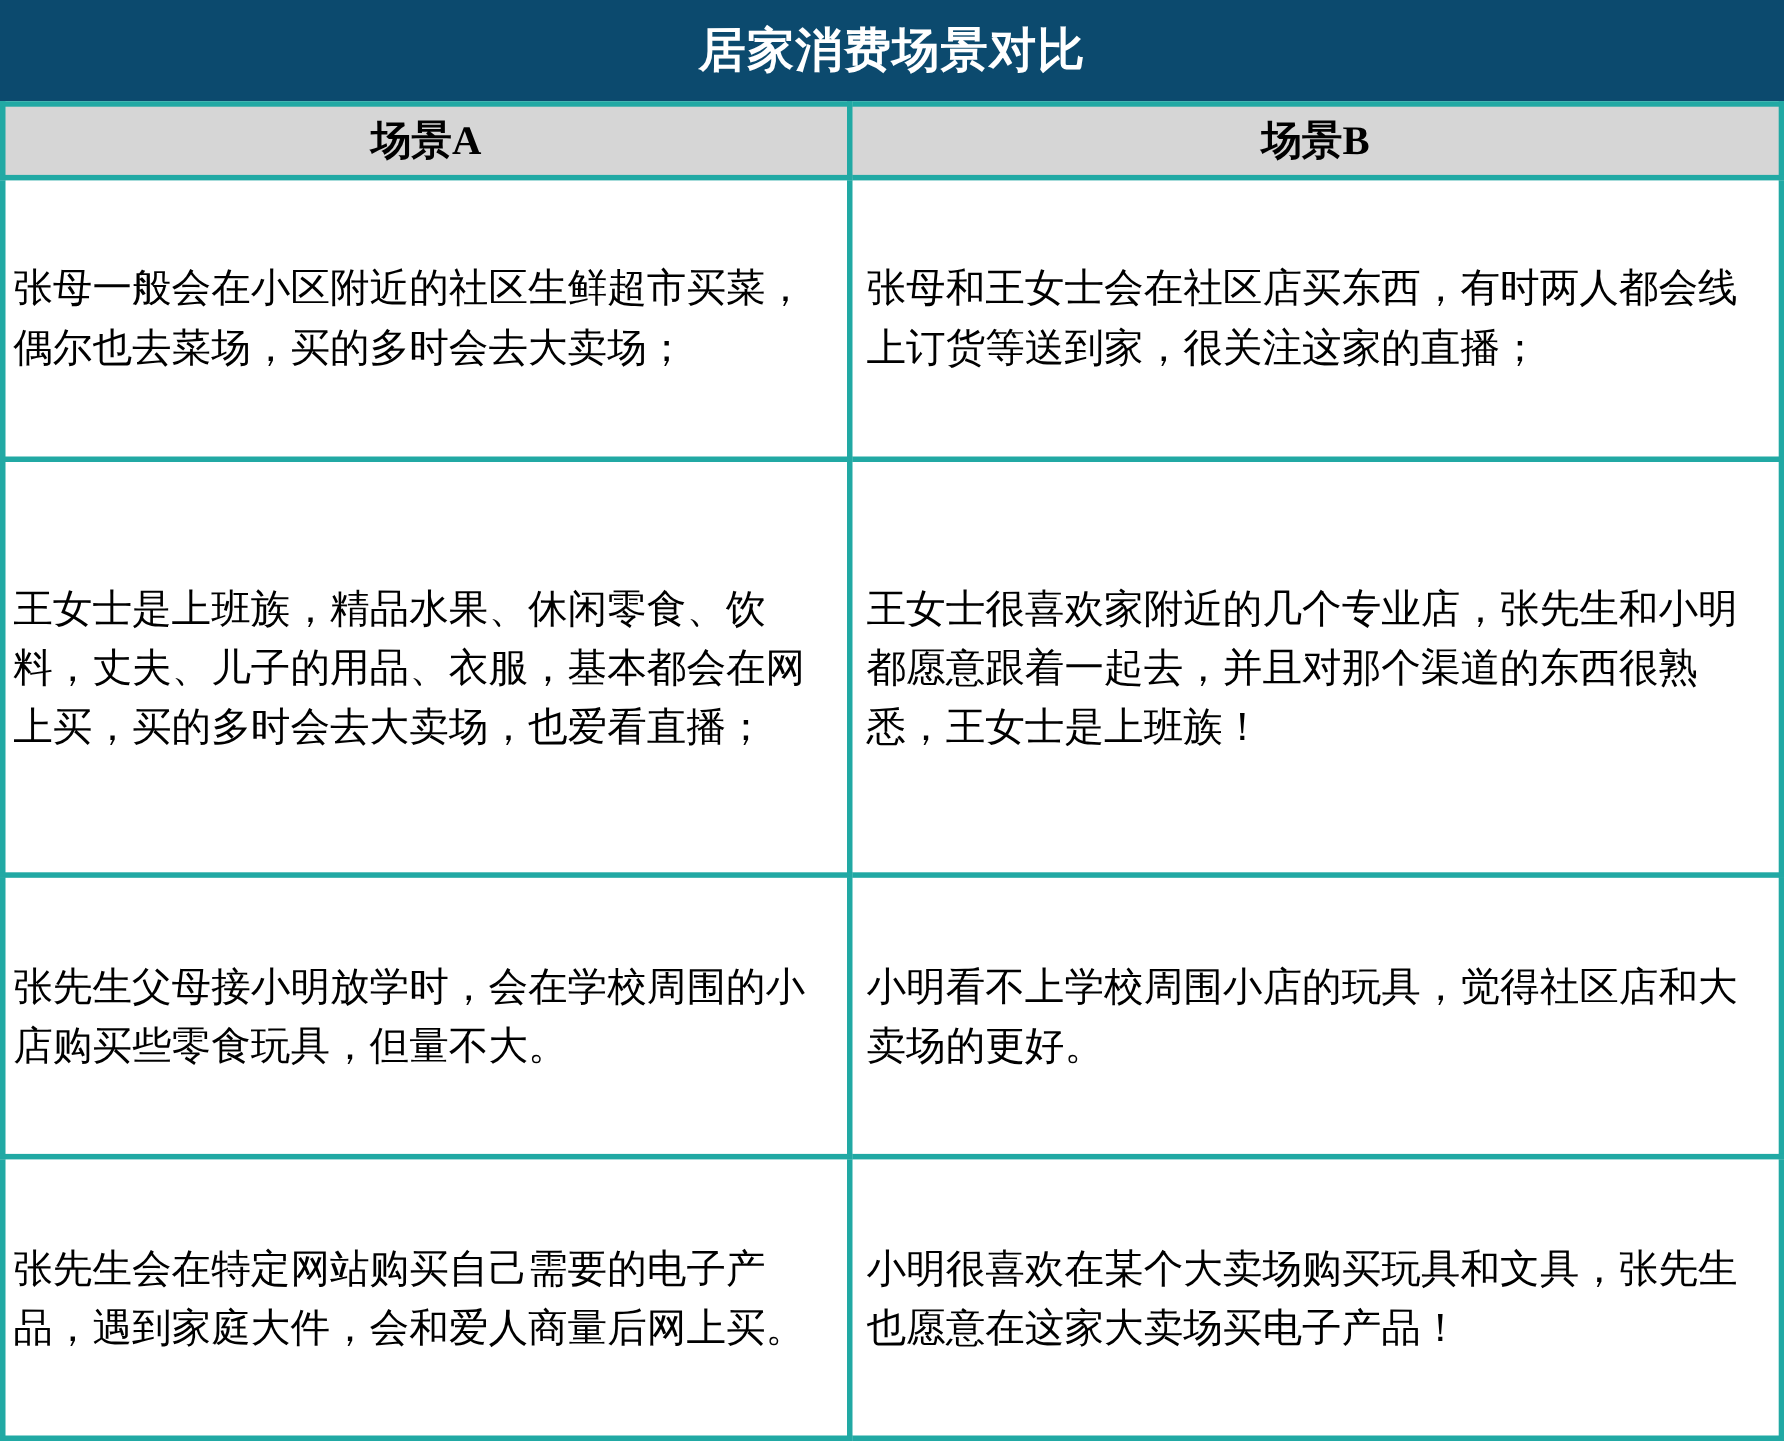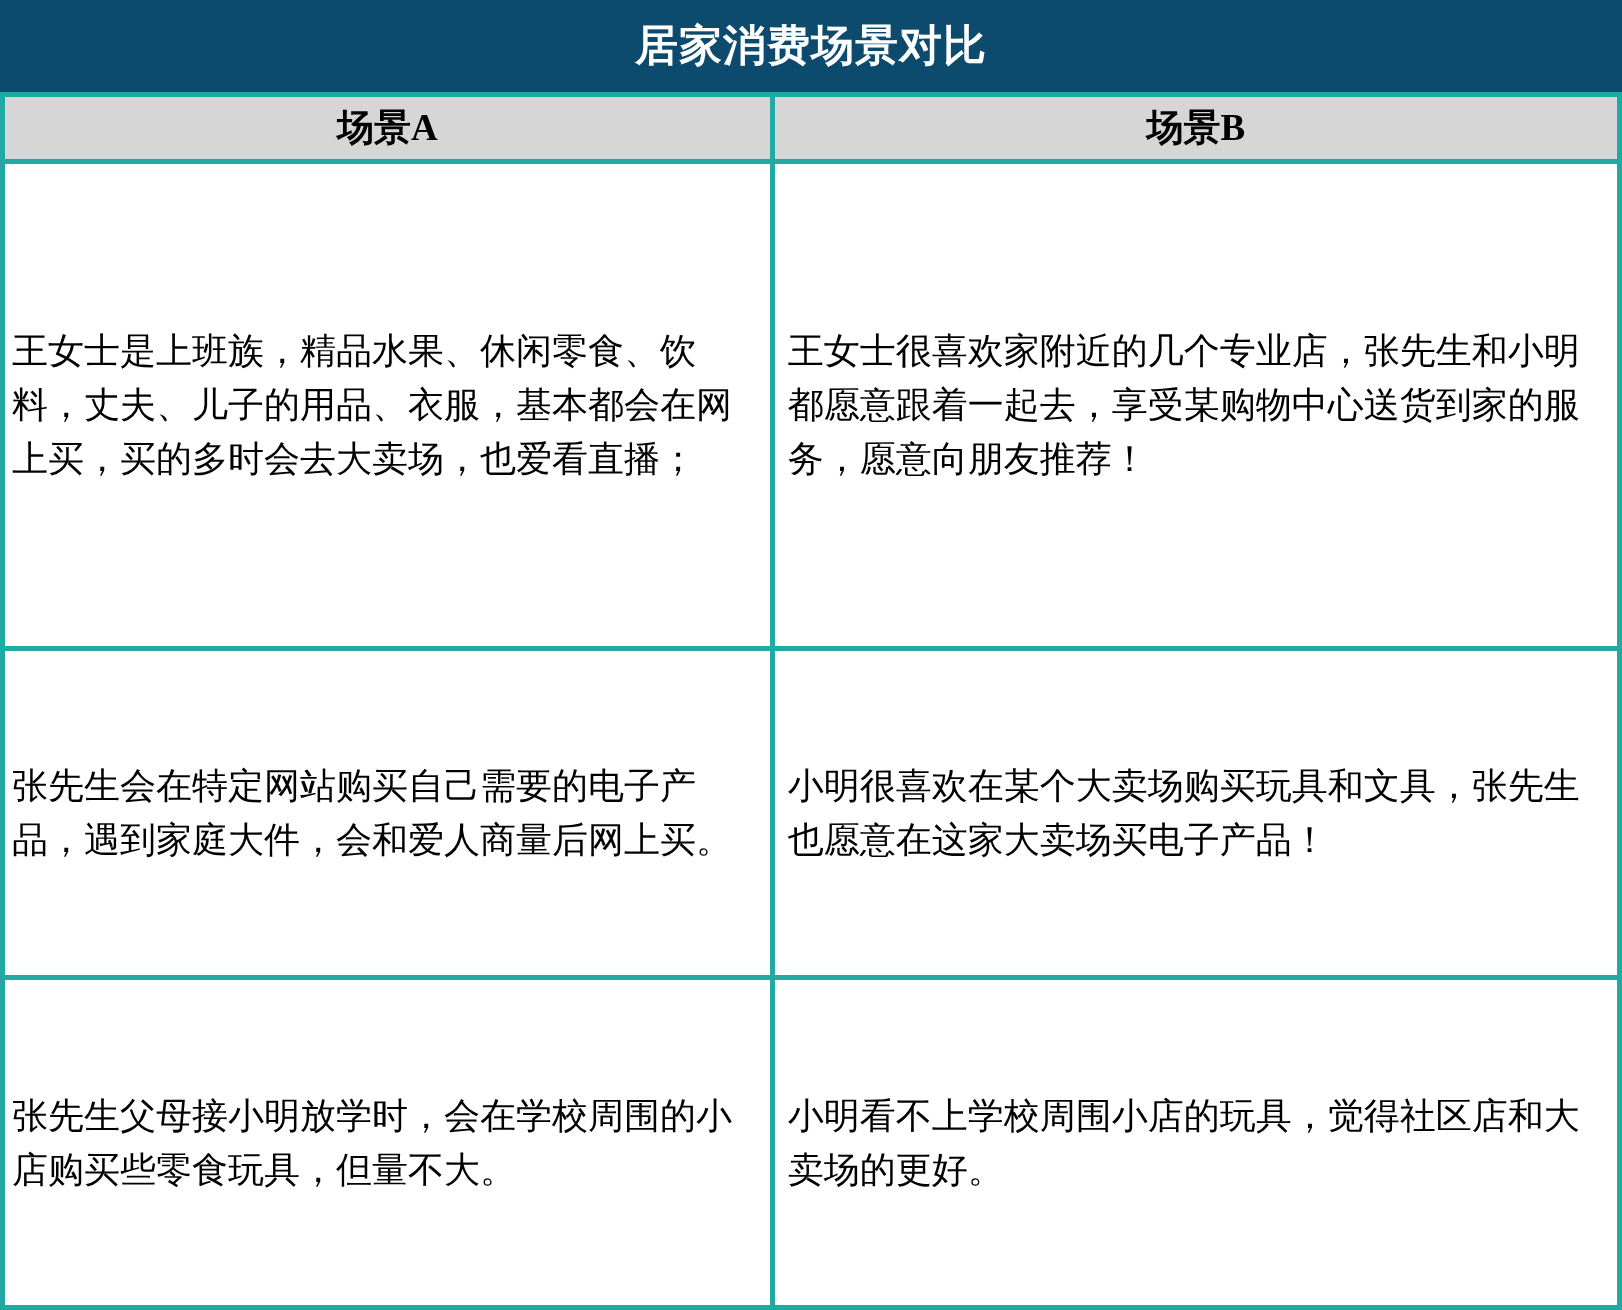--- a/index.html
+++ b/index.html
@@ -71,25 +71,29 @@
     <col style="width:52.4%">
   </colgroup>
   <thead>
     <tr>
       <th>场景A</th>
       <th>场景B</th>
     </tr>
   </thead>
   <tbody>
     <tr>
+      <td class="cell-a">张母一般会在小区附近的社区生鲜超市买菜，偶尔也去菜场，买的多时会去大卖场；</td>
+      <td class="cell-b">张母和王女士会在社区店买东西，有时两人都会线上订货等送到家，很关注这家的直播；</td>
+    </tr>
+    <tr>
       <td class="cell-a">王女士是上班族，精品水果、休闲零食、饮料，丈夫、儿子的用品、衣服，基本都会在网上买，买的多时会去大卖场，也爱看直播；</td>
-      <td class="cell-b">王女士很喜欢家附近的几个专业店，张先生和小明都愿意跟着一起去，享受某购物中心送货到家的服务，愿意向朋友推荐！</td>
+      <td class="cell-b">王女士很喜欢家附近的几个专业店，张先生和小明都愿意跟着一起去，并且对那个渠道的东西很熟悉，王女士是上班族！</td>
+    </tr>
+    <tr>
+      <td class="cell-a">张先生父母接小明放学时，会在学校周围的小店购买些零食玩具，但量不大。</td>
+      <td class="cell-b">小明看不上学校周围小店的玩具，觉得社区店和大卖场的更好。</td>
     </tr>
     <tr>
       <td class="cell-a">张先生会在特定网站购买自己需要的电子产品，遇到家庭大件，会和爱人商量后网上买。</td>
       <td class="cell-b">小明很喜欢在某个大卖场购买玩具和文具，张先生也愿意在这家大卖场买电子产品！</td>
     </tr>
-    <tr>
-      <td class="cell-a">张先生父母接小明放学时，会在学校周围的小店购买些零食玩具，但量不大。</td>
-      <td class="cell-b">小明看不上学校周围小店的玩具，觉得社区店和大卖场的更好。</td>
-    </tr>
   </tbody>
 </table>
 
 </body></html>

